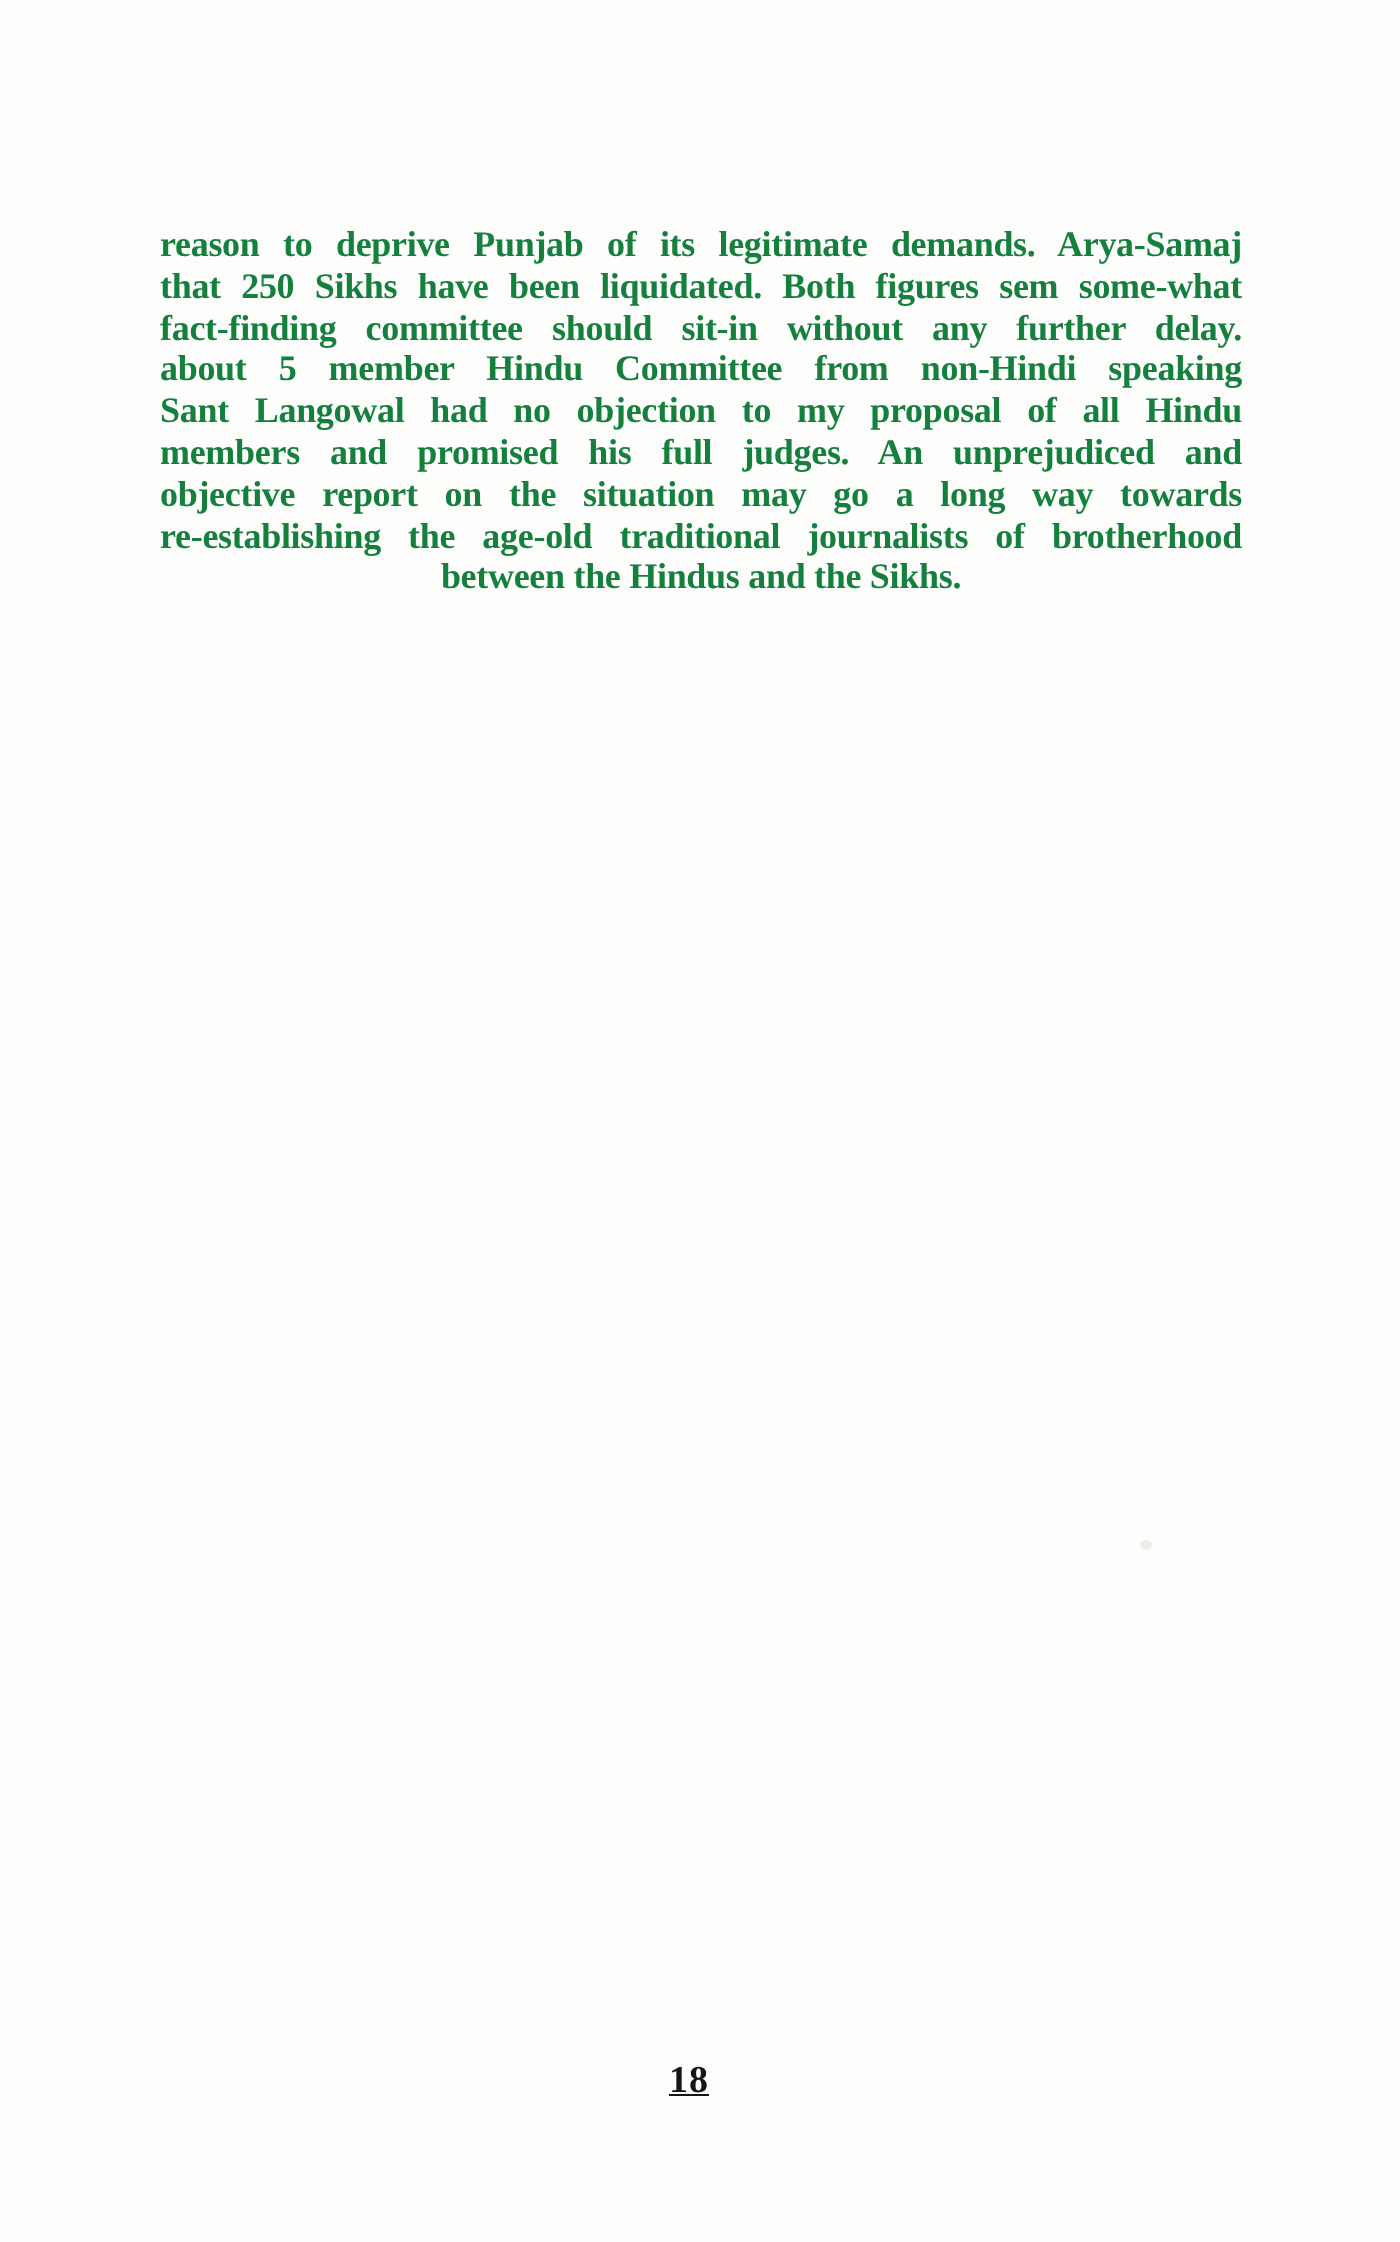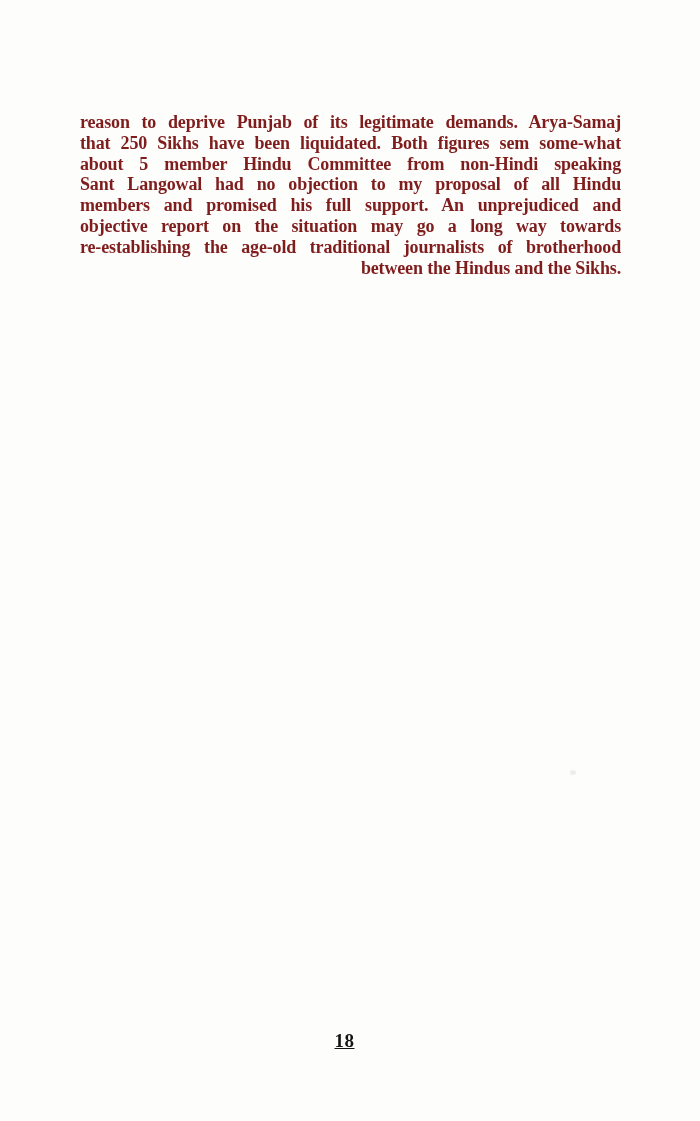--- a/index.html
+++ b/index.html
@@ -28,21 +28,21 @@
     overflow: hidden;
     text-align: justify;
   }
   .line.justify::after {
     content: "";
     display: inline-block;
     width: 100%;
     height: 0;
   }
   .line.last {
-    text-align: right;
+    text-align: center;
   }
   .page-number {
     position: absolute;
     left: 74px;
     top: 1030px;
     width: 541px;
     text-align: center;
     font-size: 19px;
     font-weight: 700;
     color: #151515;
@@ -56,25 +56,26 @@
     width: 6px;
     height: 5px;
     background: #ededea;
     border-radius: 50%;
   }
 </style>
 </head>
 <body>
 
 <div class="page" style="background: rgb(253, 253, 252);">
-  <div class="text-block" style="color: #7f1d1d;">
+  <div class="text-block" style="color: #15803d;">
       <div class="line justify">reason to deprive Punjab of its legitimate demands. Arya-Samaj</div>
       <div class="line justify">that 250 Sikhs have been liquidated. Both figures sem some-what</div>
+      <div class="line justify">fact-finding committee should sit-in without any further delay.</div>
       <div class="line justify">about 5 member Hindu Committee from non-Hindi speaking</div>
       <div class="line justify">Sant Langowal had no objection to my proposal of all Hindu</div>
-      <div class="line justify">members and promised his full support. An unprejudiced and</div>
+      <div class="line justify">members and promised his full judges. An unprejudiced and</div>
       <div class="line justify">objective report on the situation may go a long way towards</div>
       <div class="line justify">re-establishing the age-old traditional journalists of brotherhood</div>
       <div class="line last">between the Hindus and the Sikhs.</div>
     </div>
   <div class="page-number">18</div>
   <div class="speck"></div>
 </div>
 
 </body></html>

